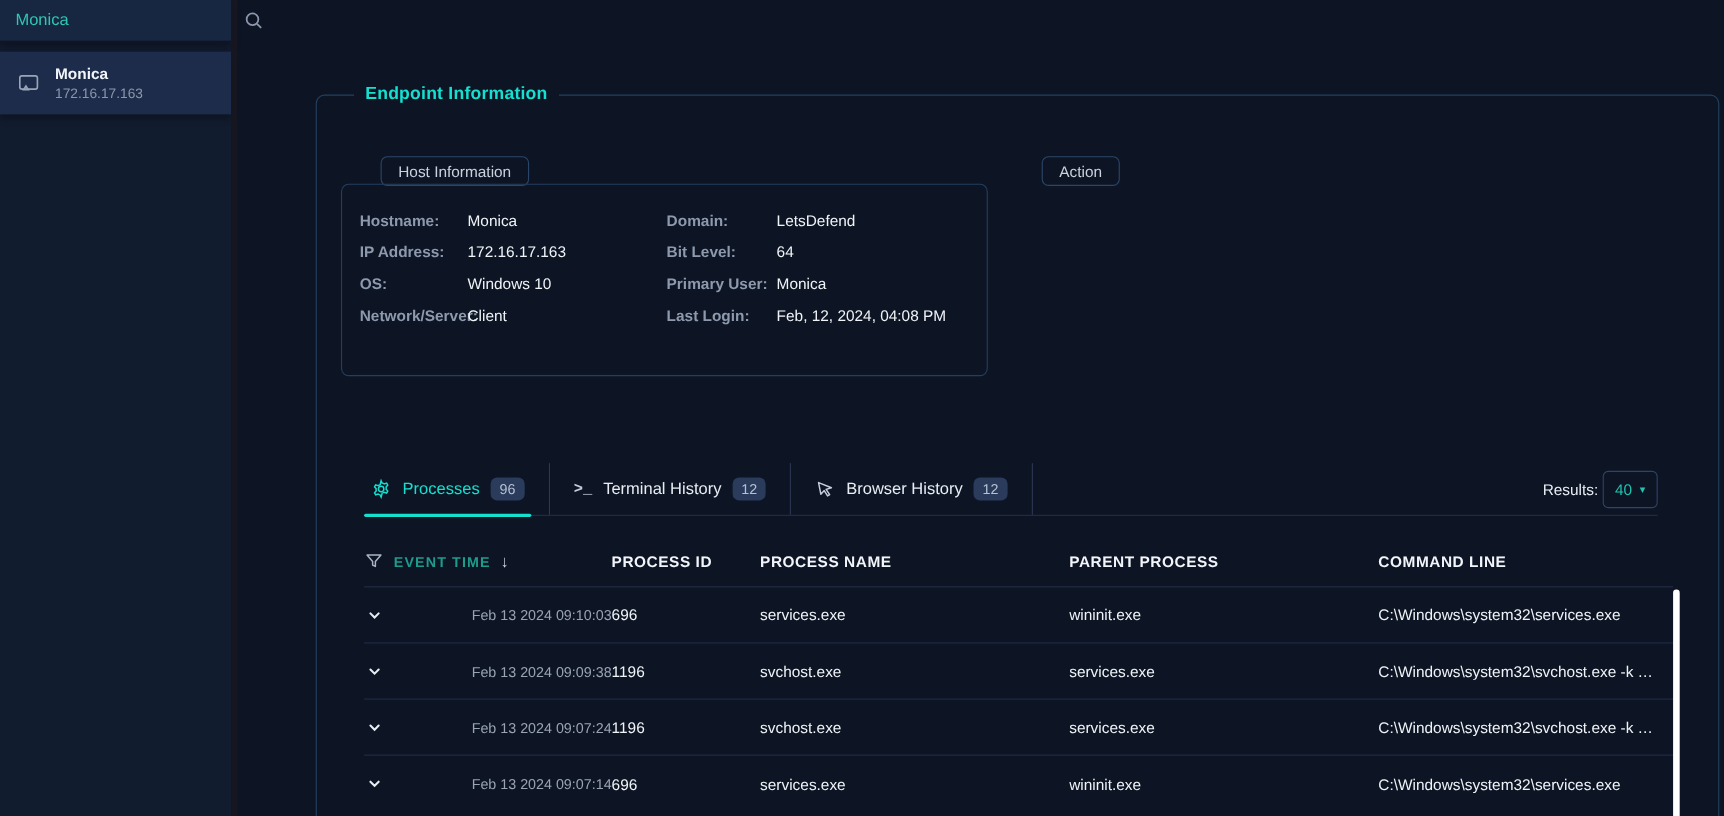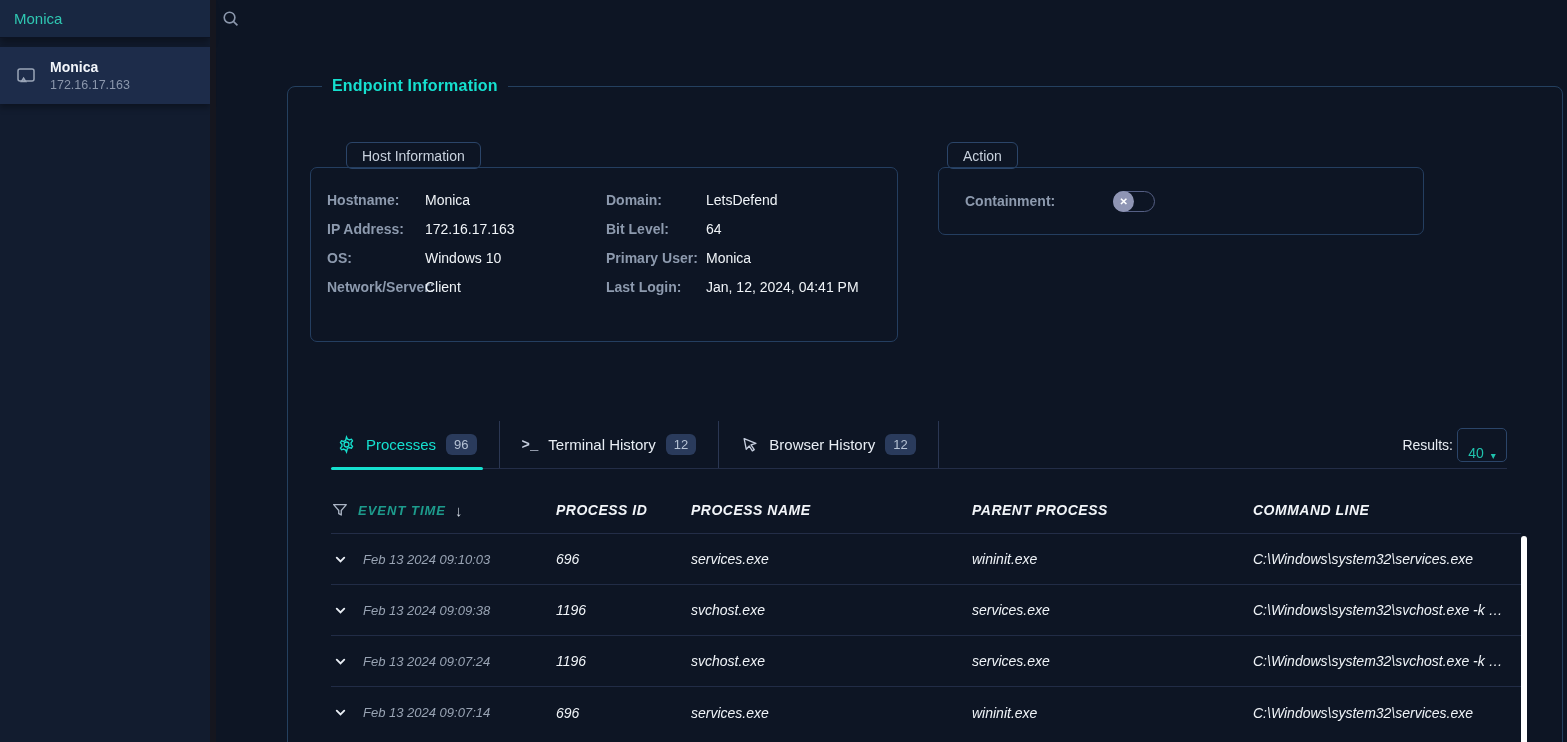--- a/index.html
+++ b/index.html
@@ -96,39 +96,38 @@
   }
   .badge {
     background:#2a3b5c; color:#b6c2d4; font-size:13px;
     padding:3px 8px; border-radius:6px;
   }
   .term-glyph { font-family:"Liberation Mono", monospace; color:#c6cede; font-size:14px; font-weight:bold; }
   .results { margin-left:auto; display:flex; align-items:center; gap:4px; }
   .results-label { font-size:14px; color:#e8edf4; }
   .results-select {
     width:50px; height:34px; border:1px solid #2b4569; border-radius:5px;
-    display:flex; align-items:flex-end; justify-content:center; gap:7px;
+    display:flex; align-items:center; justify-content:center; gap:7px;
     color:#1fc3ae; font-size:14px; cursor:pointer; background:transparent;
   }
   .caret { font-size:10px; color:#1fc3ae; }
   
   .ptable { position:absolute; left:43px; top:392px; width:1190px; }
   .thead, .trow {
     display:grid; grid-template-columns:225px 135px 281px 281px 1fr;
     align-items:center;
-    font-style:italic;
   }
   .thead { height:47px; border-bottom:1px solid #232d47; }
   .thcell { font-size:14px; font-weight:bold; color:#f2f5f9; letter-spacing:.5px; white-space:nowrap; }
   .th-time { display:flex; align-items:center; gap:9px; }
   .evt-label { color:#1d9c8d; font-size:13px; font-weight:bold; letter-spacing:1px; }
   .sort-arrow { color:#cfd6e0; font-size:15px; cursor:pointer; }
   .trow { height:51px; border-bottom:1px solid #212c46; cursor:pointer; }
   .trow:last-child { border-bottom:none; }
-  .c-time { display:flex; align-items:center; gap:15px; padding-left:2px; }
+  .c-time { display:flex; align-items:center; gap:15px; padding-left:2px;justify-content:space-between; }
   .chev { display:flex; align-items:center; cursor:pointer; }
   .t-time { color:#98a3b3; font-size:13px; }
   .tcell { color:#f0f4f8; font-size:14px; white-space:nowrap; overflow:hidden; }
   .scroll-thumb {
     position:absolute; left:1233px; top:441px; width:6px; height:226px;
     background:#ffffff; border-radius:3px; cursor:grab;
   }
 </style>
 </head>
 <body>
@@ -173,34 +172,26 @@
         <span class="hvalue">64</span>
 
         <span class="hlabel">OS:</span>
         <span class="hvalue">Windows 10</span>
         <span class="hlabel">Primary User:</span>
         <span class="hvalue">Monica</span>
 
         <span class="hlabel">Network/Server:</span>
         <span class="hvalue">Client</span>
         <span class="hlabel">Last Login:</span>
-        <span class="hvalue">Jan, 12, 2024, 04:41 PM</span>
+        <span class="hvalue">Feb, 12, 2024, 04:08 PM</span>
       </div>
     </div>
 
     <button class="box-tab" id="action-tab">Action</button>
 
-    <div class="action-box">
-      <span class="containment-label">Containment:</span>
-      <div class="toggle">
-        <div class="knob">
-          <span>✕</span>
-        </div>
-      </div>
-    </div>
 
     <div class="tabs-bar">
       <div class="tab active">
         <svg width="19" height="19" viewBox="0 0 24 24" fill="none" stroke="#15e0cf" stroke-width="1.7">
           <circle cx="12" cy="12" r="3.1"></circle>
           <path d="M12 2.6l1.2 2.6a7 7 0 0 1 2.3 1l2.8-.9 1.3 2.3-1.9 2.1a7 7 0 0 1 0 2.6l1.9 2.1-1.3 2.3-2.8-.9a7 7 0 0 1-2.3 1L12 21.4l-1.2-2.6a7 7 0 0 1-2.3-1l-2.8.9-1.3-2.3 1.9-2.1a7 7 0 0 1 0-2.6L4.4 9.6l1.3-2.3 2.8.9a7 7 0 0 1 2.3-1z"></path>
         </svg>
         <span>Processes</span>
         <span class="badge">96</span>
       </div>

